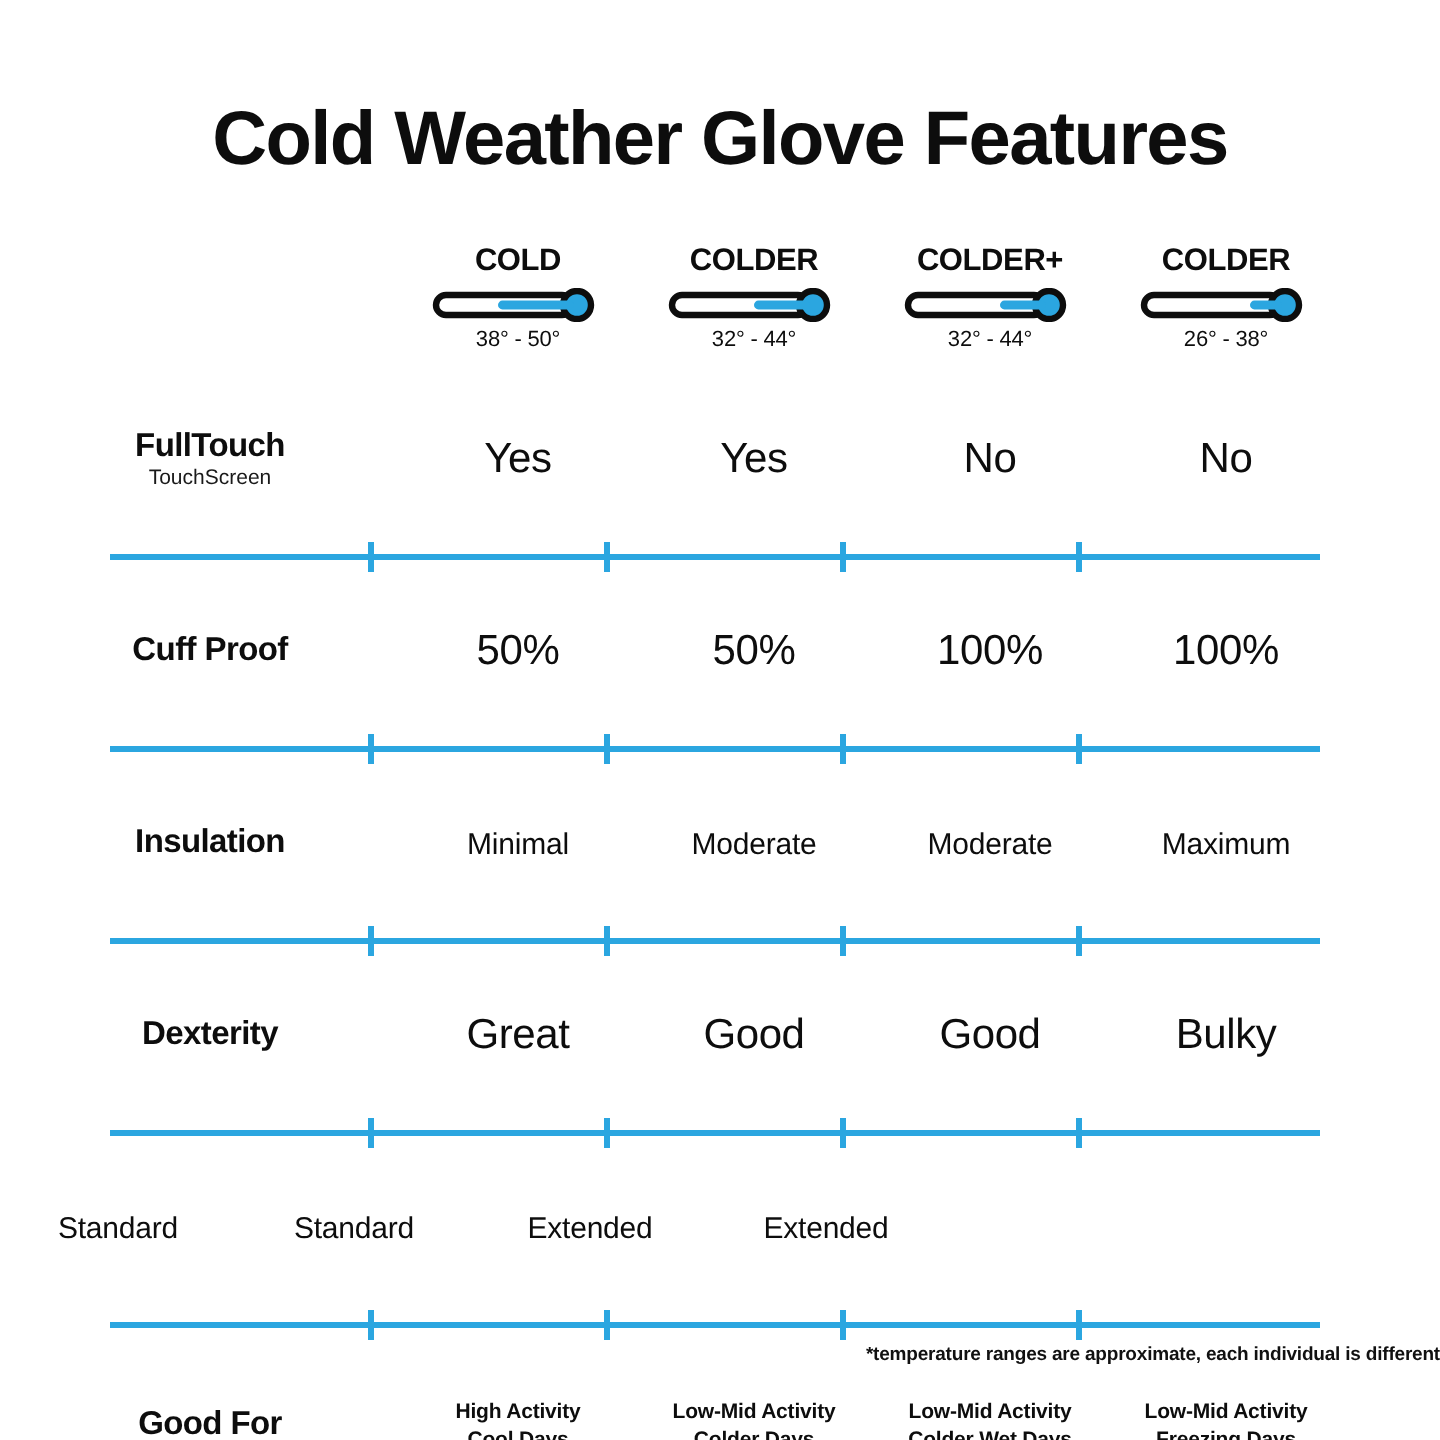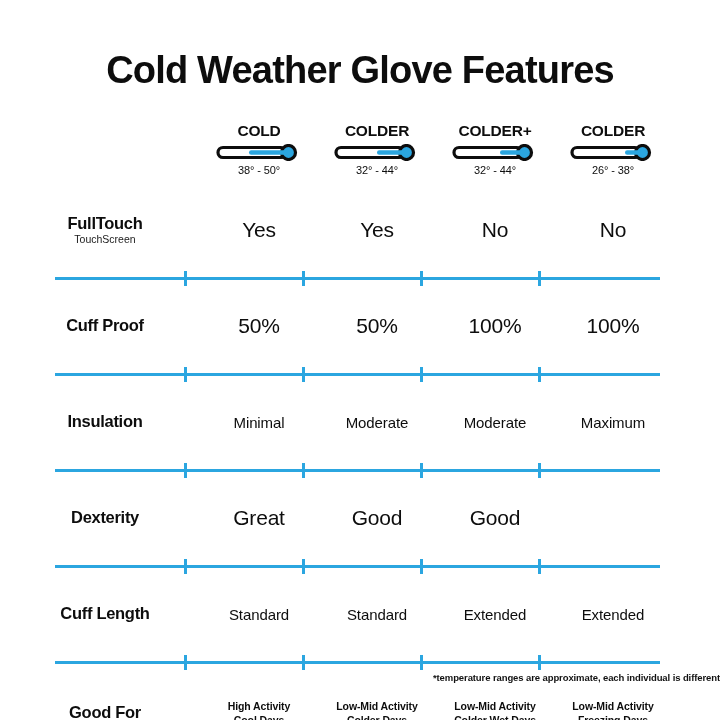--- a/index.html
+++ b/index.html
@@ -310,34 +310,32 @@
       <div class="tick t4"></div>
     </div>
 
     <div class="row body-row">
       <div class="label-cell">
         <div class="row-label">Dexterity</div>
       </div>
       <div class="col-cell v-large">Great</div>
       <div class="col-cell v-large">Good</div>
       <div class="col-cell v-large">Good</div>
-    </div>
-
-    <div class="divider">
-      <div class="line"></div>
-      <div class="tick t1"></div>
-      <div class="tick t2"></div>
-      <div class="tick t3"></div>
-      <div class="tick t4"></div>
-    </div>
-
-    <div class="row body-row">
-      <div class="label-cell">
-        <div class="row-label">Cuff Length</div>
-      </div>
+      <div class="col-cell v-large">Bulky</div>
+    </div>
+
+    <div class="divider">
+      <div class="line"></div>
+      <div class="tick t1"></div>
+      <div class="tick t2"></div>
+      <div class="tick t3"></div>
+      <div class="tick t4"></div>
+    </div>
+
+    <div class="row body-row">
       <div class="col-cell v-medium">Standard</div>
       <div class="col-cell v-medium">Standard</div>
       <div class="col-cell v-medium">Extended</div>
       <div class="col-cell v-medium">Extended</div>
     </div>
 
     <div class="divider">
       <div class="line"></div>
       <div class="tick t1"></div>
       <div class="tick t2"></div>

